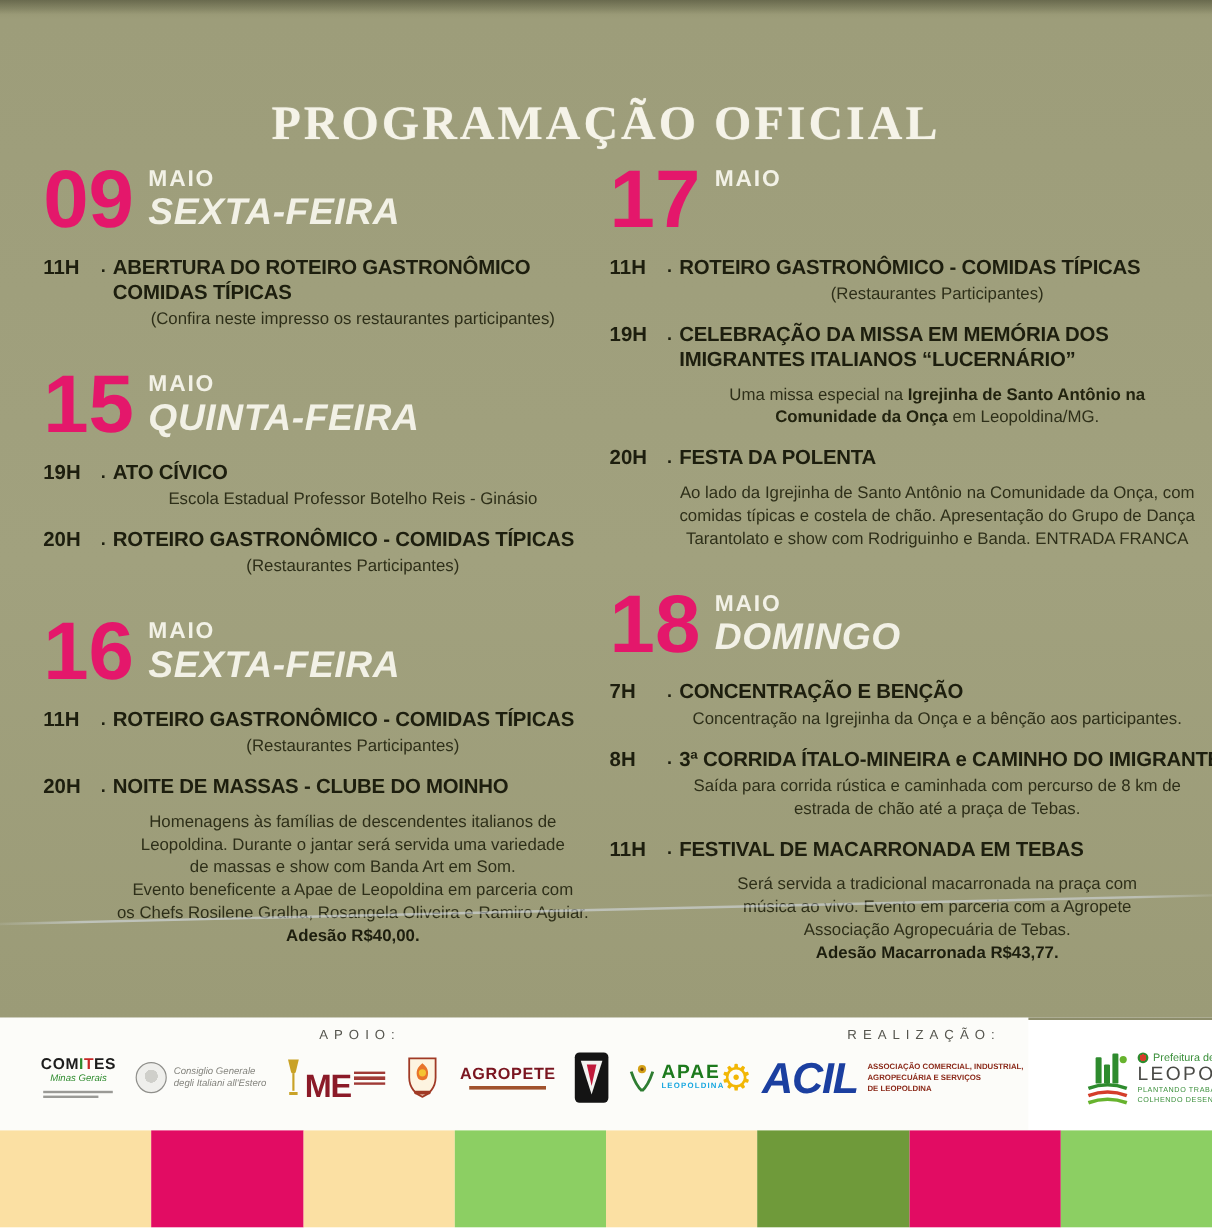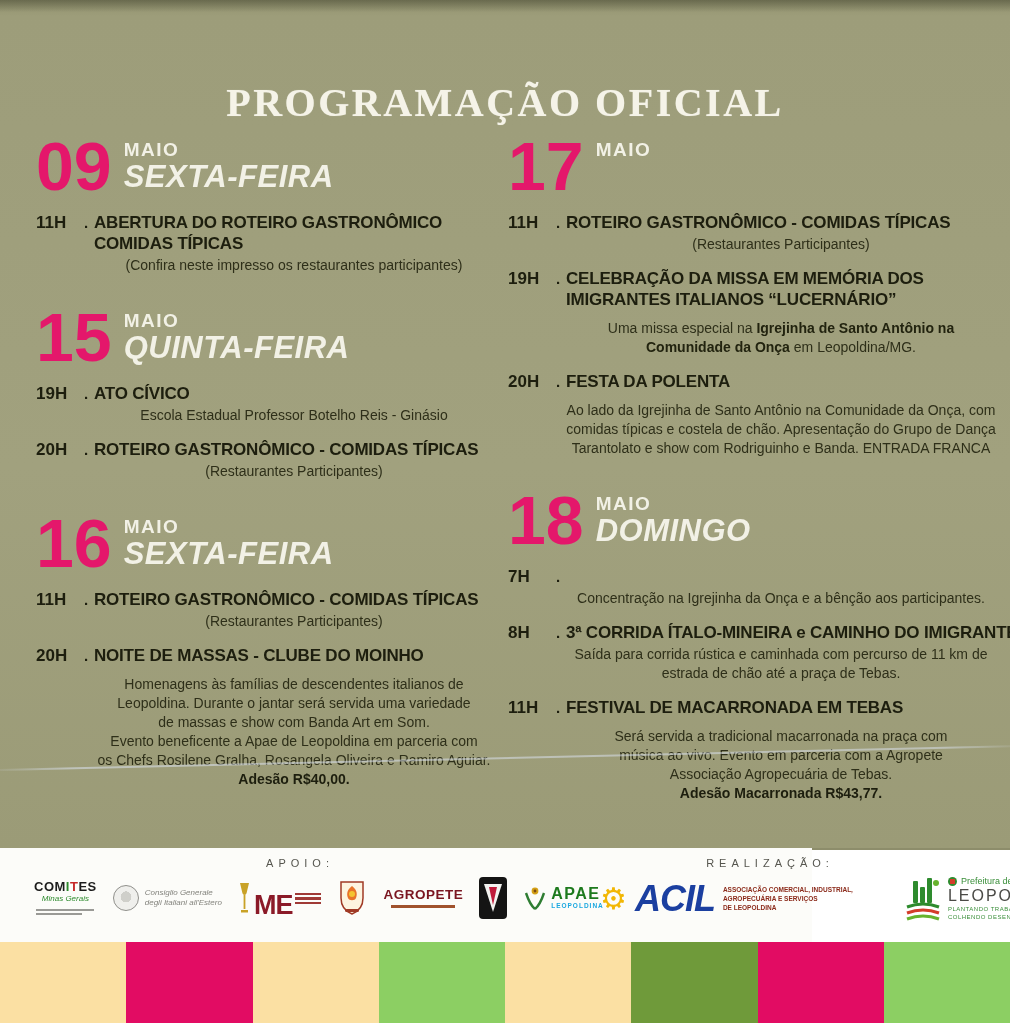--- a/index.html
+++ b/index.html
@@ -34,21 +34,21 @@
   .ev-dot{width:16px;flex:none;text-align:center;font-weight:bold;font-size:15px;line-height:21px;color:#1d1e0e;}
   .ev-titles{flex:1;min-width:0;}
   .ev-title{display:block;font-weight:bold;font-size:17px;line-height:21px;color:#1d1e0e;
             white-space:nowrap;letter-spacing:-.2px;}
   .ev-sub{margin-left:58px;margin-top:2px;text-align:center;}
   .sub-line{font-size:14px;line-height:19px;color:#2e2f19;white-space:nowrap;}
   .sub-line b{color:#22230f;}
   .sub-para{margin-top:9px;}
   .sub-bold{font-weight:bold;color:#1d1e0e;}
   
-  .white-band{position:absolute;left:0;top:848px;width:812px;height:94px;background:#fcfcf9;}
+  .white-band{position:absolute;left:0;top:848px;width:812px;height:94px;background:#fcfcf9;padding-left:45px;}
   .band-label{position:absolute;top:9px;font-size:11px;letter-spacing:5px;color:#55554e;}
   .apoio{left:170px;width:260px;text-align:center;}
   .realizacao{left:640px;width:260px;text-align:center;}
   .logo-row{position:absolute;top:28px;display:flex;align-items:center;}
   .row-left{left:34px;gap:16px;justify-content:flex-end;}
   .row-right{left:600px;gap:52px;}
   .logo{display:flex;flex-direction:column;align-items:center;}
   
   .comites-word{font-size:13px;font-weight:bold;letter-spacing:.5px;color:#1c1c1c;line-height:14px;}
   .comites-word .grn{color:#2e8b2e;}
@@ -255,35 +255,38 @@
           <span class="day-num">18</span>
           <span class="day-meta">
             <span class="day-month">MAIO</span>
             <span class="day-week">DOMINGO</span>
           </span>
         </header>
         <div class="ev">
           <div class="ev-row">
             <span class="ev-time">7H</span>
             <span class="ev-dot">.</span>
+            <span class="ev-titles">
+                <span class="ev-title">CONCENTRAÇÃO E BENÇÃO</span>
+              </span>
           </div>
           <div class="ev-sub">
               <div class="sub-line">Concentração na Igrejinha da Onça e a bênção aos participantes.</div>
             </div>
         </div>
         <div class="ev">
           <div class="ev-row">
             <span class="ev-time">8H</span>
             <span class="ev-dot">.</span>
             <span class="ev-titles">
                 <span class="ev-title">3ª CORRIDA ÍTALO-MINEIRA e CAMINHO DO IMIGRANTE</span>
               </span>
           </div>
           <div class="ev-sub">
-            <div class="sub-line">Saída para corrida rústica e caminhada com percurso de 11 km de</div>
+            <div class="sub-line">Saída para corrida rústica e caminhada com percurso de 8 km de</div>
             <div class="sub-line">estrada de chão até a praça de Tebas.</div>
           </div>
         </div>
         <div class="ev">
           <div class="ev-row">
             <span class="ev-time">11H</span>
             <span class="ev-dot">.</span>
             <span class="ev-titles">
                 <span class="ev-title">FESTIVAL DE MACARRONADA EM TEBAS</span>
               </span>

